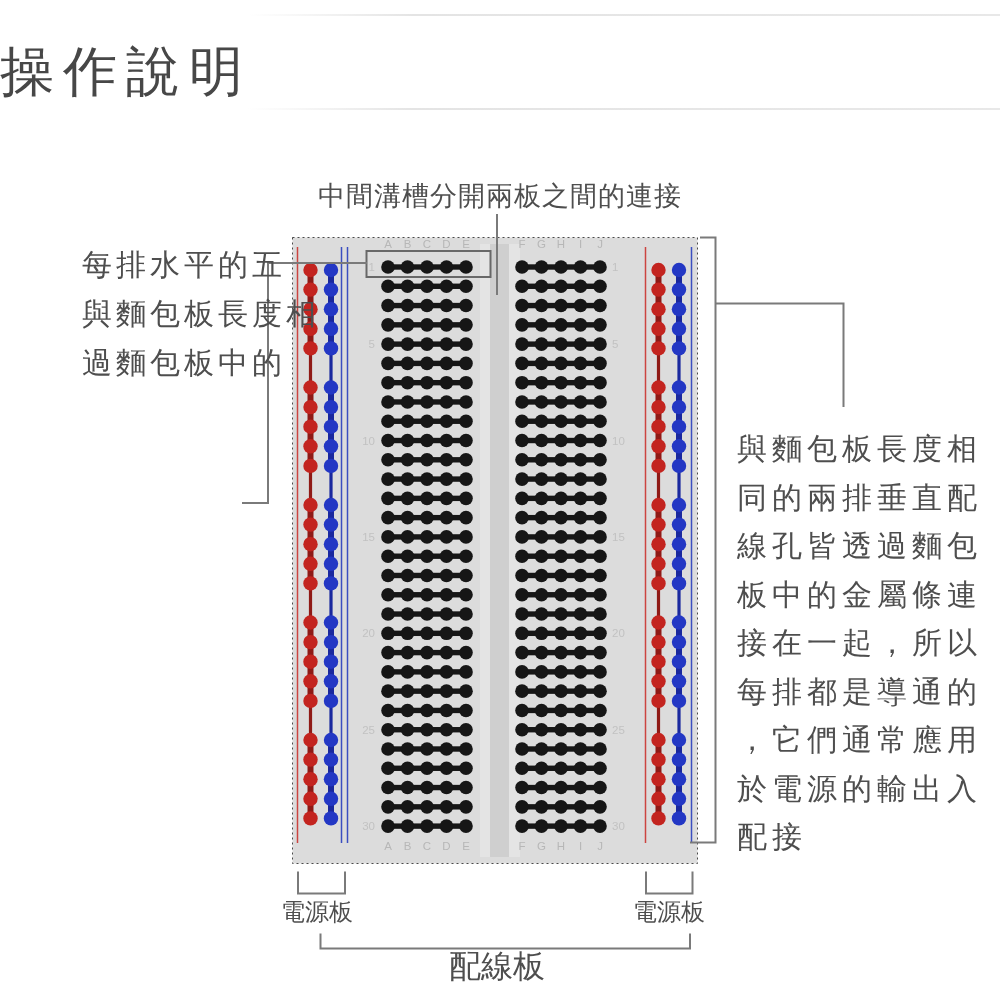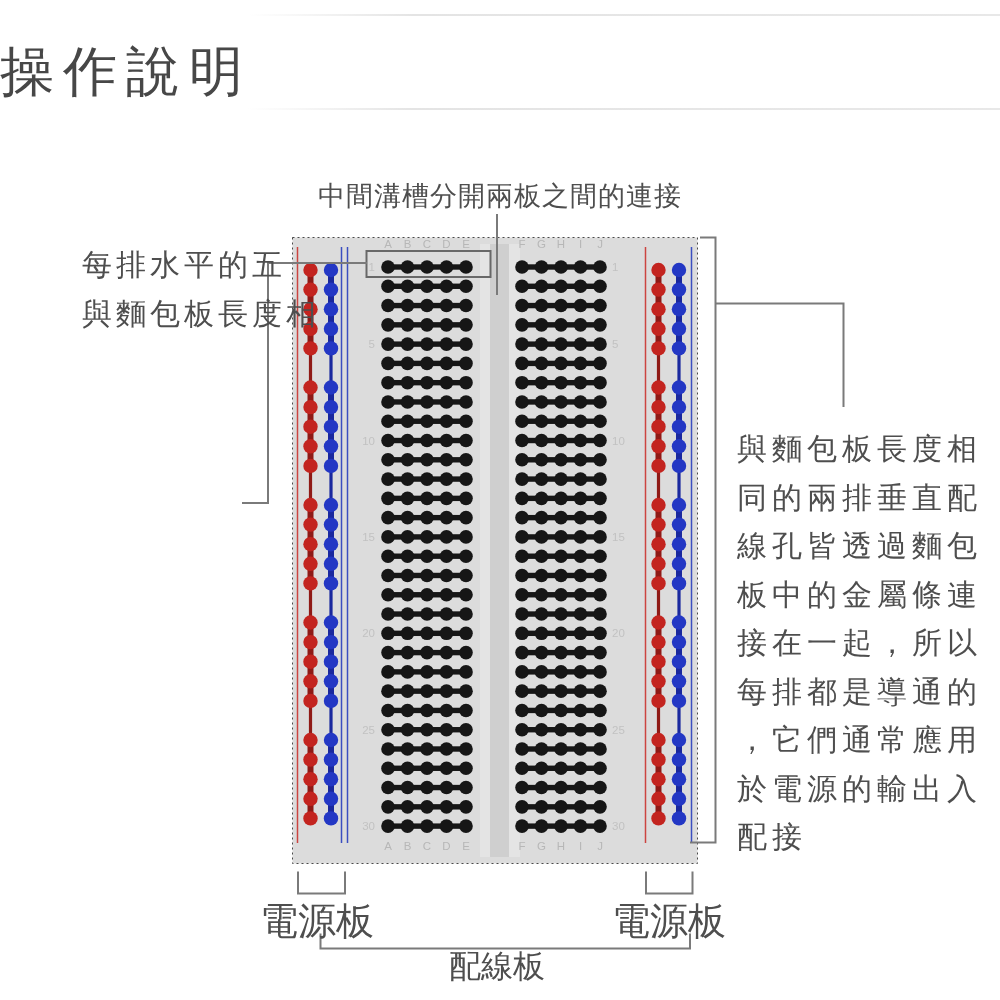--- a/index.html
+++ b/index.html
@@ -14,21 +14,21 @@
   #title{position:absolute;top:36px;left:0;width:1000px;text-align:left;
     font-size:54px;letter-spacing:9px;color:#474747;font-weight:400;}
   #ann-groove{position:absolute;top:178px;left:290px;width:420px;text-align:center;
     font-size:27px;letter-spacing:1px;color:#4e4e4e;white-space:nowrap;}
   .txtblock{position:absolute;font-size:30px;color:#4e4e4e;}
   .txtblock div{white-space:nowrap;}
   #ann-left{left:56px;top:240px;width:215px;letter-spacing:4px;}
   #ann-left div{height:49px;line-height:49px;margin-left:26px;}
   #ann-right{left:737px;top:425px;width:265px;letter-spacing:5px;}
   #ann-right div{height:48.5px;line-height:48.5px;}
-  .blabel{position:absolute;font-size:38px;letter-spacing:0px;text-align:center;
+  .blabel{position:absolute;font-size:24px;letter-spacing:0px;text-align:center;
     color:#4e4e4e;white-space:nowrap;}
   #lbl-power-left{left:237px;top:896px;width:160px;}
   #lbl-power-right{left:589px;top:896px;width:160px;}
   #lbl-wiring{left:417px;top:945px;width:160px;font-size:32px;}
   #board-svg{position:absolute;left:0;top:0;}
 </style>
 </head>
 <body>
 
 <div class="rule" style="top:14px"></div>
@@ -952,20 +952,21 @@
       <path d="M715.5 303.5 H843.5 V407"></path>
       <path d="M298 871.5 V893.5 H345 V871.5"></path>
       <path d="M646 871.5 V893.5 H692.5 V871.5"></path>
       <path d="M320.5 933.5 V948.5 H690 V933.5"></path>
     </g>
   </svg>
 
 <div id="ann-left" class="txtblock">
   <div>每排水平的五</div>
   <div>與麵包板長度相</div>
+  <div>過麵包板中的</div>
 </div>
 
 <div id="ann-right" class="txtblock">
   <div>與麵包板長度相</div>
   <div>同的兩排垂直配</div>
   <div>線孔皆透過麵包</div>
   <div>板中的金屬條連</div>
   <div>接在一起，所以</div>
   <div>每排都是導通的</div>
   <div>，它們通常應用</div>

